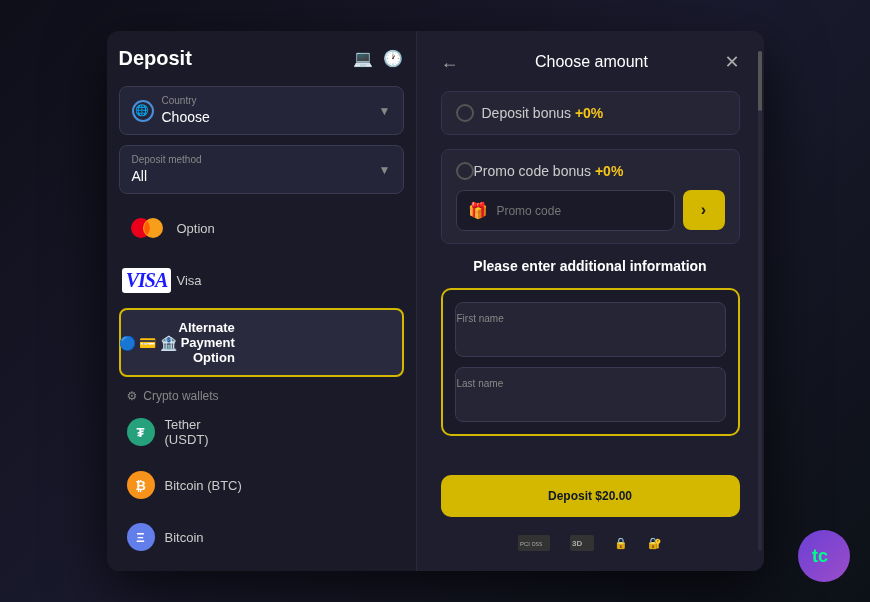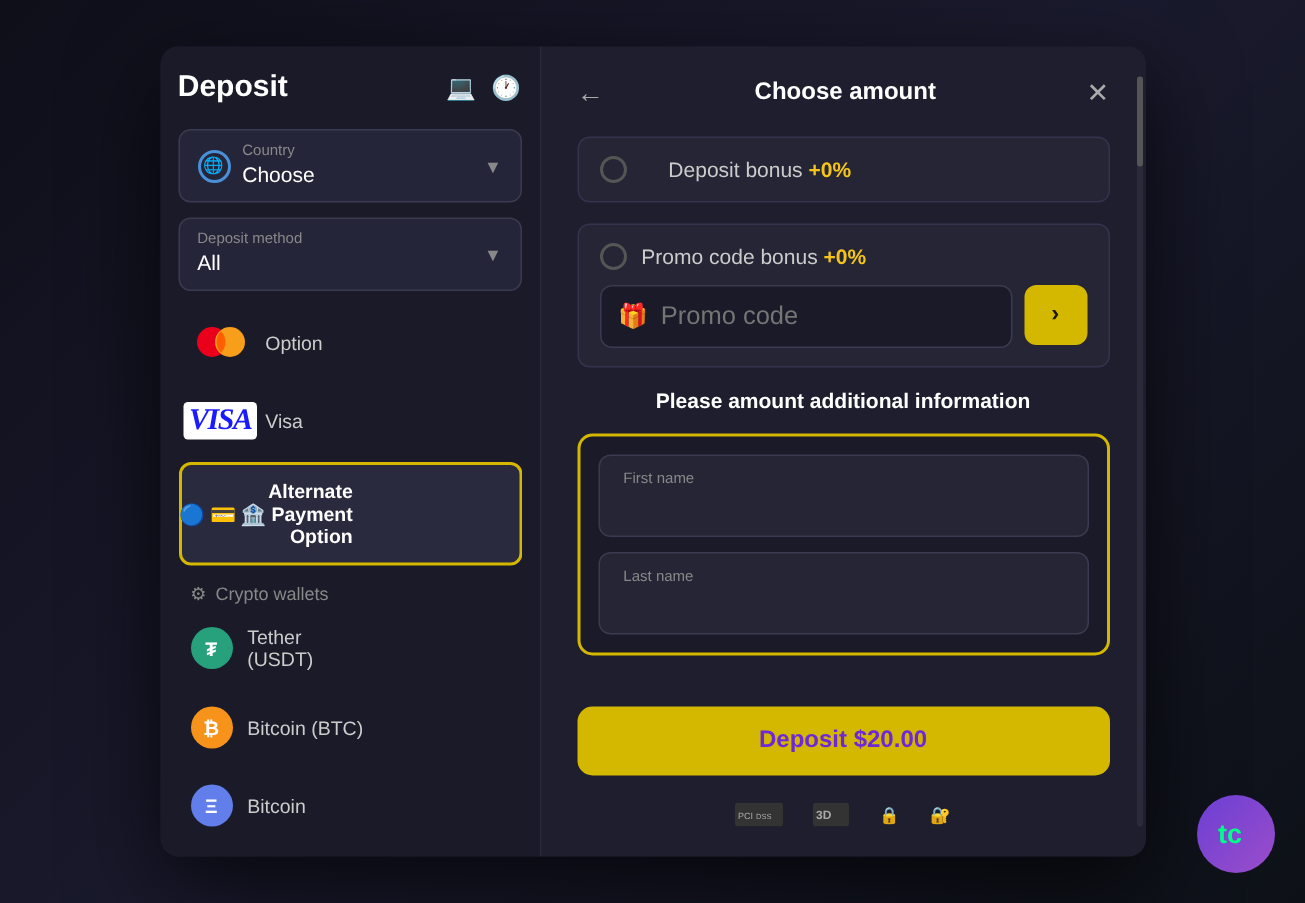--- a/index.html
+++ b/index.html
@@ -235,40 +235,40 @@
     .back-btn {
       color: #aaa;
       font-size: 18px;
       cursor: pointer;
       background: none;
       border: none;
     }
 
     .choose-amount-title {
       font-size: 16px;
-      font-weight: 700;
+      font-weight: 400;
       color: #fff;
     }
 
     .close-btn {
       color: #aaa;
       font-size: 18px;
       cursor: pointer;
       background: none;
       border: none;
     }
 
     .bonus-row {
       background: #252535;
       border: 1px solid #333350;
       border-radius: 8px;
       padding: 12px 14px;
       display: flex;
       align-items: center;
-      gap: 28px;
+      gap: 8px;
     }
 
     .radio-circle {
       width: 18px;
       height: 18px;
       border-radius: 50%;
       border: 2px solid #555;
       display: flex;
       align-items: center;
       justify-content: center;
@@ -288,21 +288,20 @@
     .promo-section {
       background: #252535;
       border: 1px solid #333350;
       border-radius: 8px;
       padding: 12px 14px;
     }
 
     .promo-radio-row {
       display: flex;
       align-items: center;
-      gap: 10px;
       margin-bottom: 10px;
     }
 
     .promo-input-row {
       display: flex;
       gap: 8px;
     }
 
     .promo-input-wrap {
       flex: 1;
@@ -318,21 +317,21 @@
     .gift-icon {
       font-size: 16px;
       color: #888;
     }
 
     .promo-input {
       background: none;
       border: none;
       outline: none;
       color: #888;
-      font-size: 17px;
+      font-size: 12px;
       flex: 1;
     }
 
     .promo-submit {
       background: #d4b800;
       border: none;
       border-radius: 8px;
       width: 42px;
       height: 40px;
       cursor: pointer;
@@ -358,21 +357,21 @@
       background: #1a1a28;
       display: flex;
       flex-direction: column;
       gap: 10px;
     }
 
     .form-field {
       background: #252535;
       border: 1px solid #3a3a50;
       border-radius: 8px;
-      padding: 10px 16px;
+      padding: 10px 1px;
     }
 
     .field-label {
       font-size: 10px;
       color: #888;
       margin-bottom: 4px;
       display: block;
     }
 
     .field-input {
@@ -382,23 +381,23 @@
       color: #ccc;
       font-size: 13px;
       width: 100%;
     }
 
     .deposit-btn {
       background: #d4b800;
       border: none;
       border-radius: 10px;
       padding: 14px;
-      font-size: 16px;
+      font-size: 12px;
       font-weight: 700;
-      color: #6d28d9;
+      color: #0f172a;
       cursor: pointer;
       width: 100%;
       margin-top: auto;
     }
 
     .footer-icons {
       display: flex;
       align-items: center;
       justify-content: center;
       gap: 20px;
@@ -568,21 +567,21 @@
       </div>
       <div class="promo-input-row">
         <div class="promo-input-wrap">
           <span class="gift-icon">🎁</span>
           <input class="promo-input" type="text" placeholder="Promo code" style="">
         </div>
         <button class="promo-submit">›</button>
       </div>
     </div>
 
-    <div class="additional-info-title">Please amount additional information</div>
+    <div class="additional-info-title">Please enter additional information</div>
 
     <div class="form-fields-wrap">
       <div class="form-field">
         <span class="field-label">First name</span>
         <input class="field-input" type="text" placeholder="" style="">
       </div>
       <div class="form-field">
         <span class="field-label">Last name</span>
         <input class="field-input" type="text" placeholder="" style="">
       </div>

